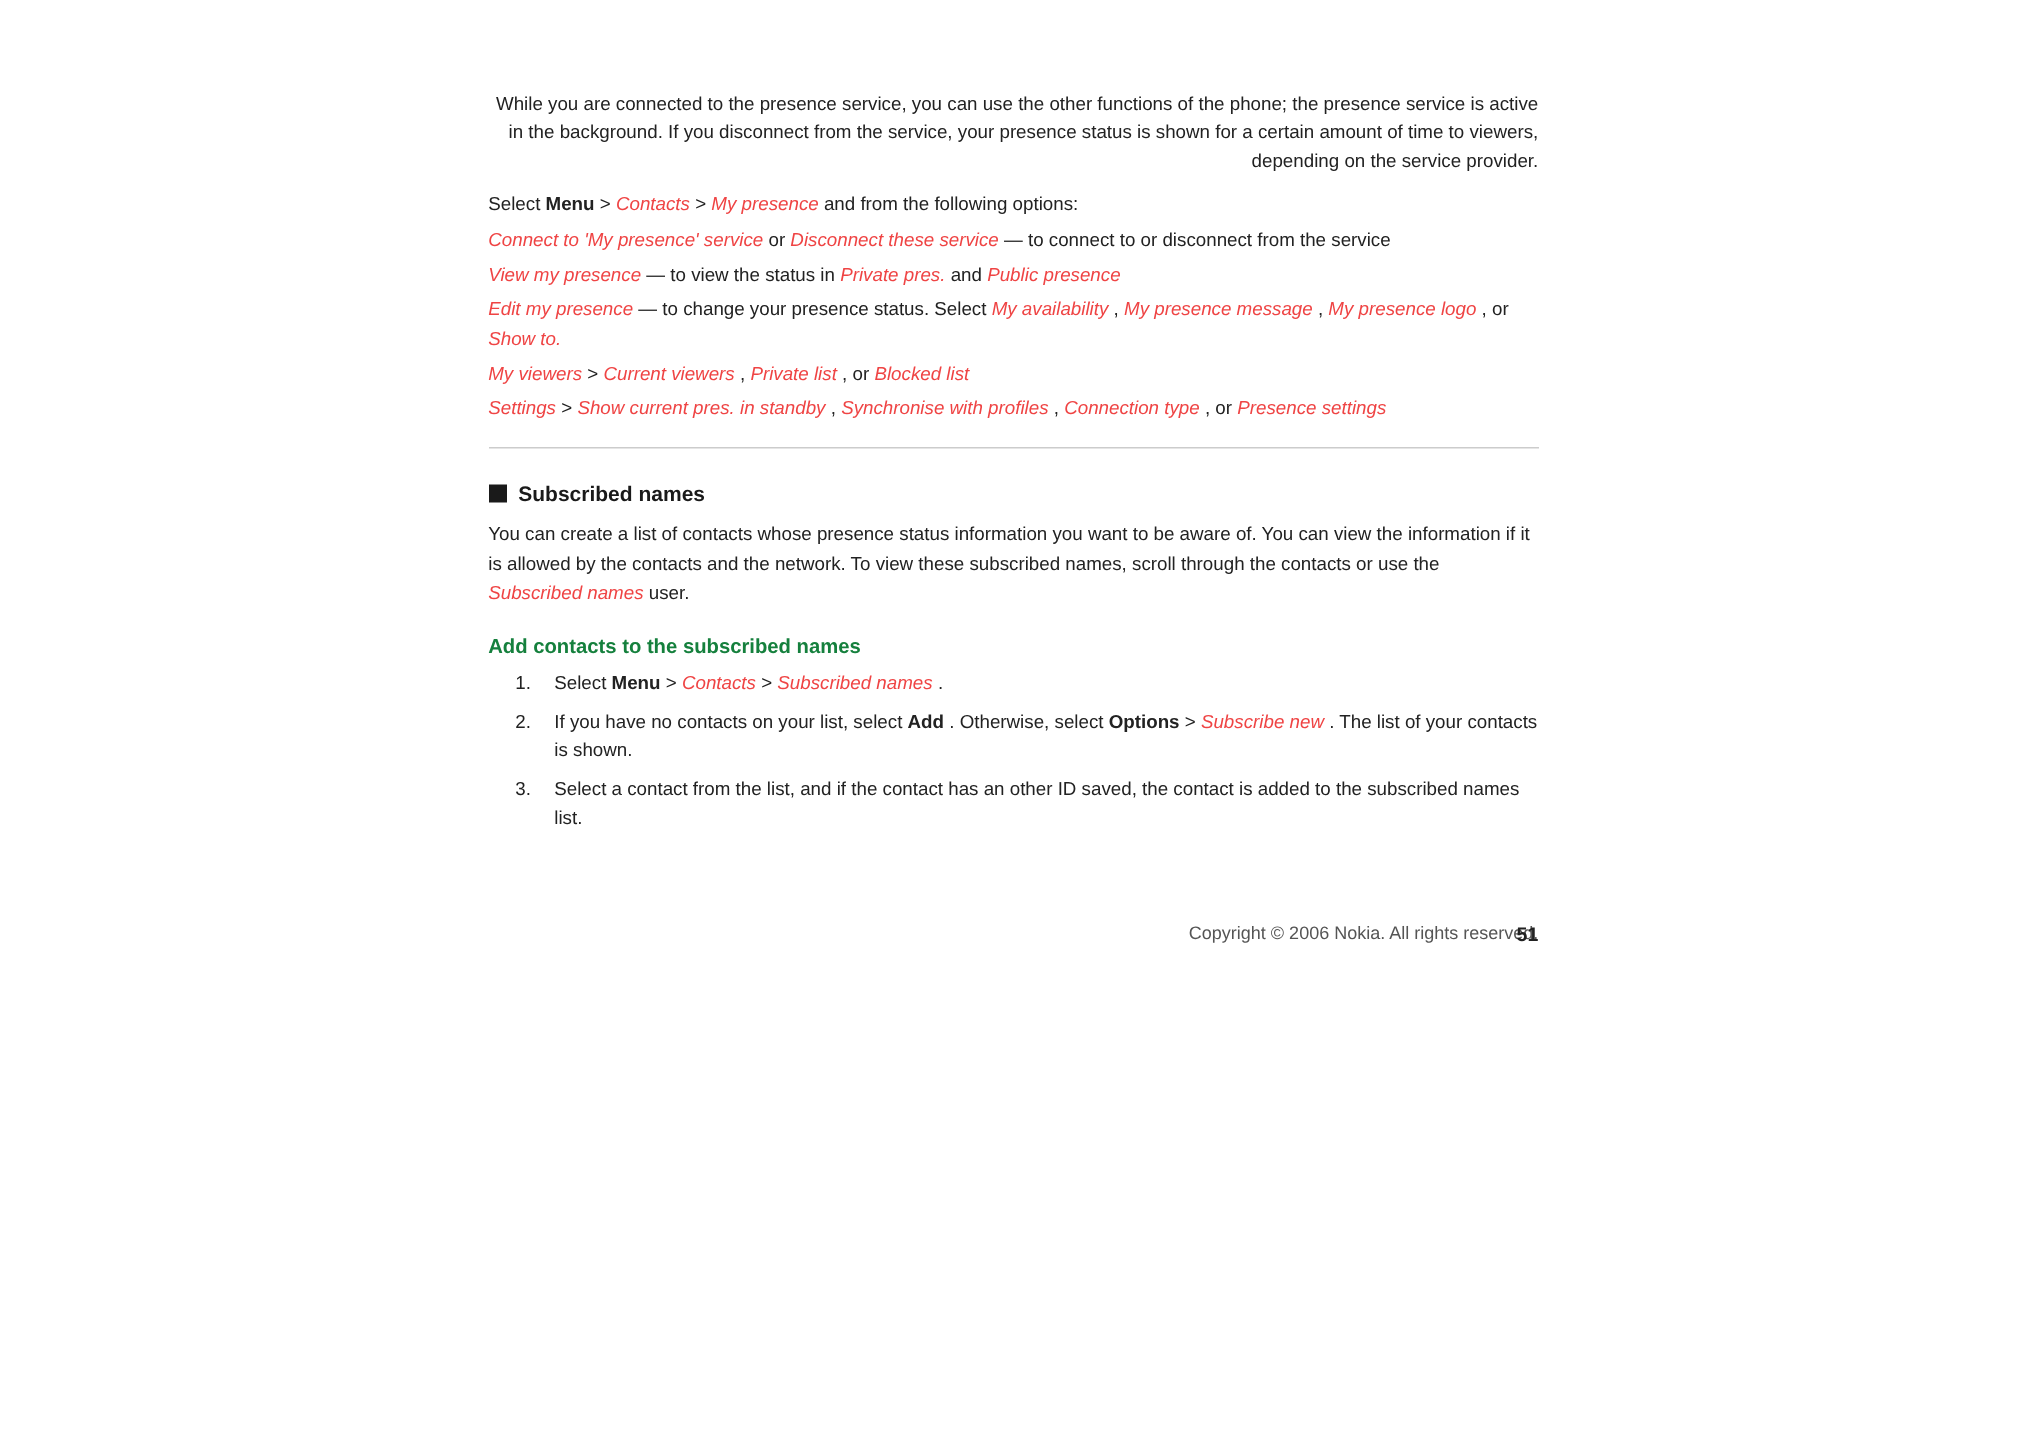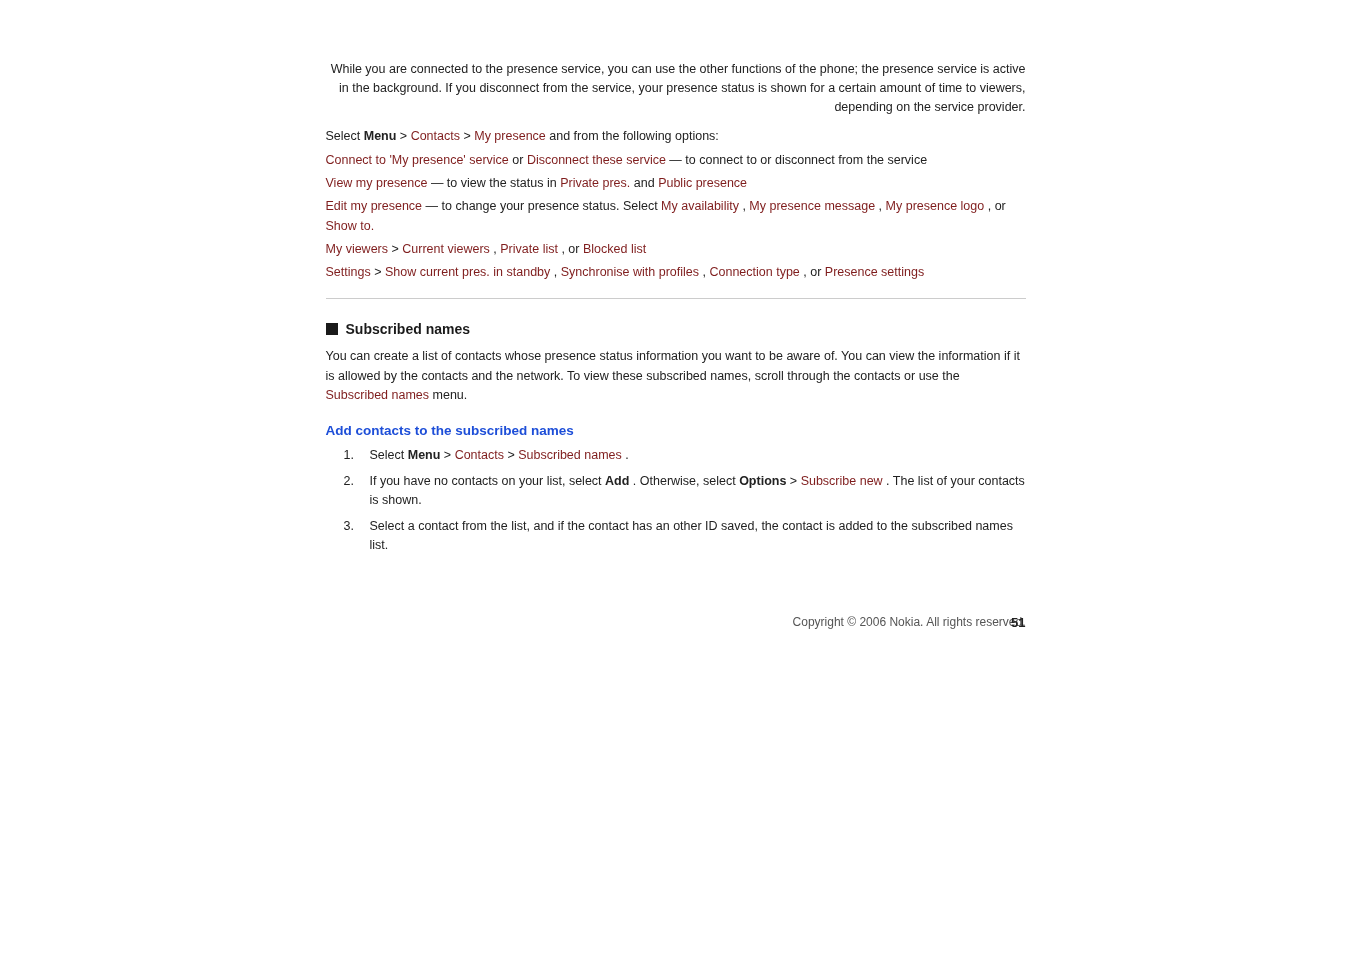--- a/index.html
+++ b/index.html
@@ -36,21 +36,22 @@
       margin-bottom: 4px;
       color: #222;
     }
     .option-line {
       font-size: 12.5px;
       line-height: 1.6;
       margin-bottom: 3px;
       color: #222;
     }
     .green-link {
-      color: #7f1d1d;
+      color: #ef4444;
+      font-style: italic;
       text-decoration: none;
     }
     .green-link-plain {
       color: #4a7c2f;
       text-decoration: none;
     }
     .bold-text {
       font-weight: bold;
     }
     .section-heading {
@@ -66,21 +67,21 @@
       display: inline-block;
       width: 12px;
       height: 12px;
       background: #1a1a1a;
       margin-right: 8px;
       flex-shrink: 0;
     }
     .subsection-heading {
       font-size: 13.5px;
       font-weight: bold;
-      color: #1d4ed8;
+      color: #15803d;
       margin-top: 18px;
       margin-bottom: 8px;
     }
     .body-paragraph {
       font-size: 12.5px;
       line-height: 1.55;
       color: #222;
       margin-bottom: 8px;
     }
     .numbered-list {
@@ -193,21 +194,21 @@
 
   <hr class="divider-line">
   <div class="section-heading">
     <span class="section-heading-square"></span>
     <span>Subscribed names</span>
   </div>
 
   <p class="body-paragraph">
     <span>You can create a list of contacts whose presence status information you want to be aware of. You can view the information if it is allowed by the contacts and the network. To view these subscribed names, scroll through the contacts or use the </span>
     <span class="green-link">Subscribed names</span>
-    <span> menu.</span>
+    <span> user.</span>
   </p>
 
 
 
   <div class="subsection-heading">Add contacts to the subscribed names</div>
 
   <div class="numbered-list">
 
     <div class="numbered-item">
       <span class="num">1.</span>

